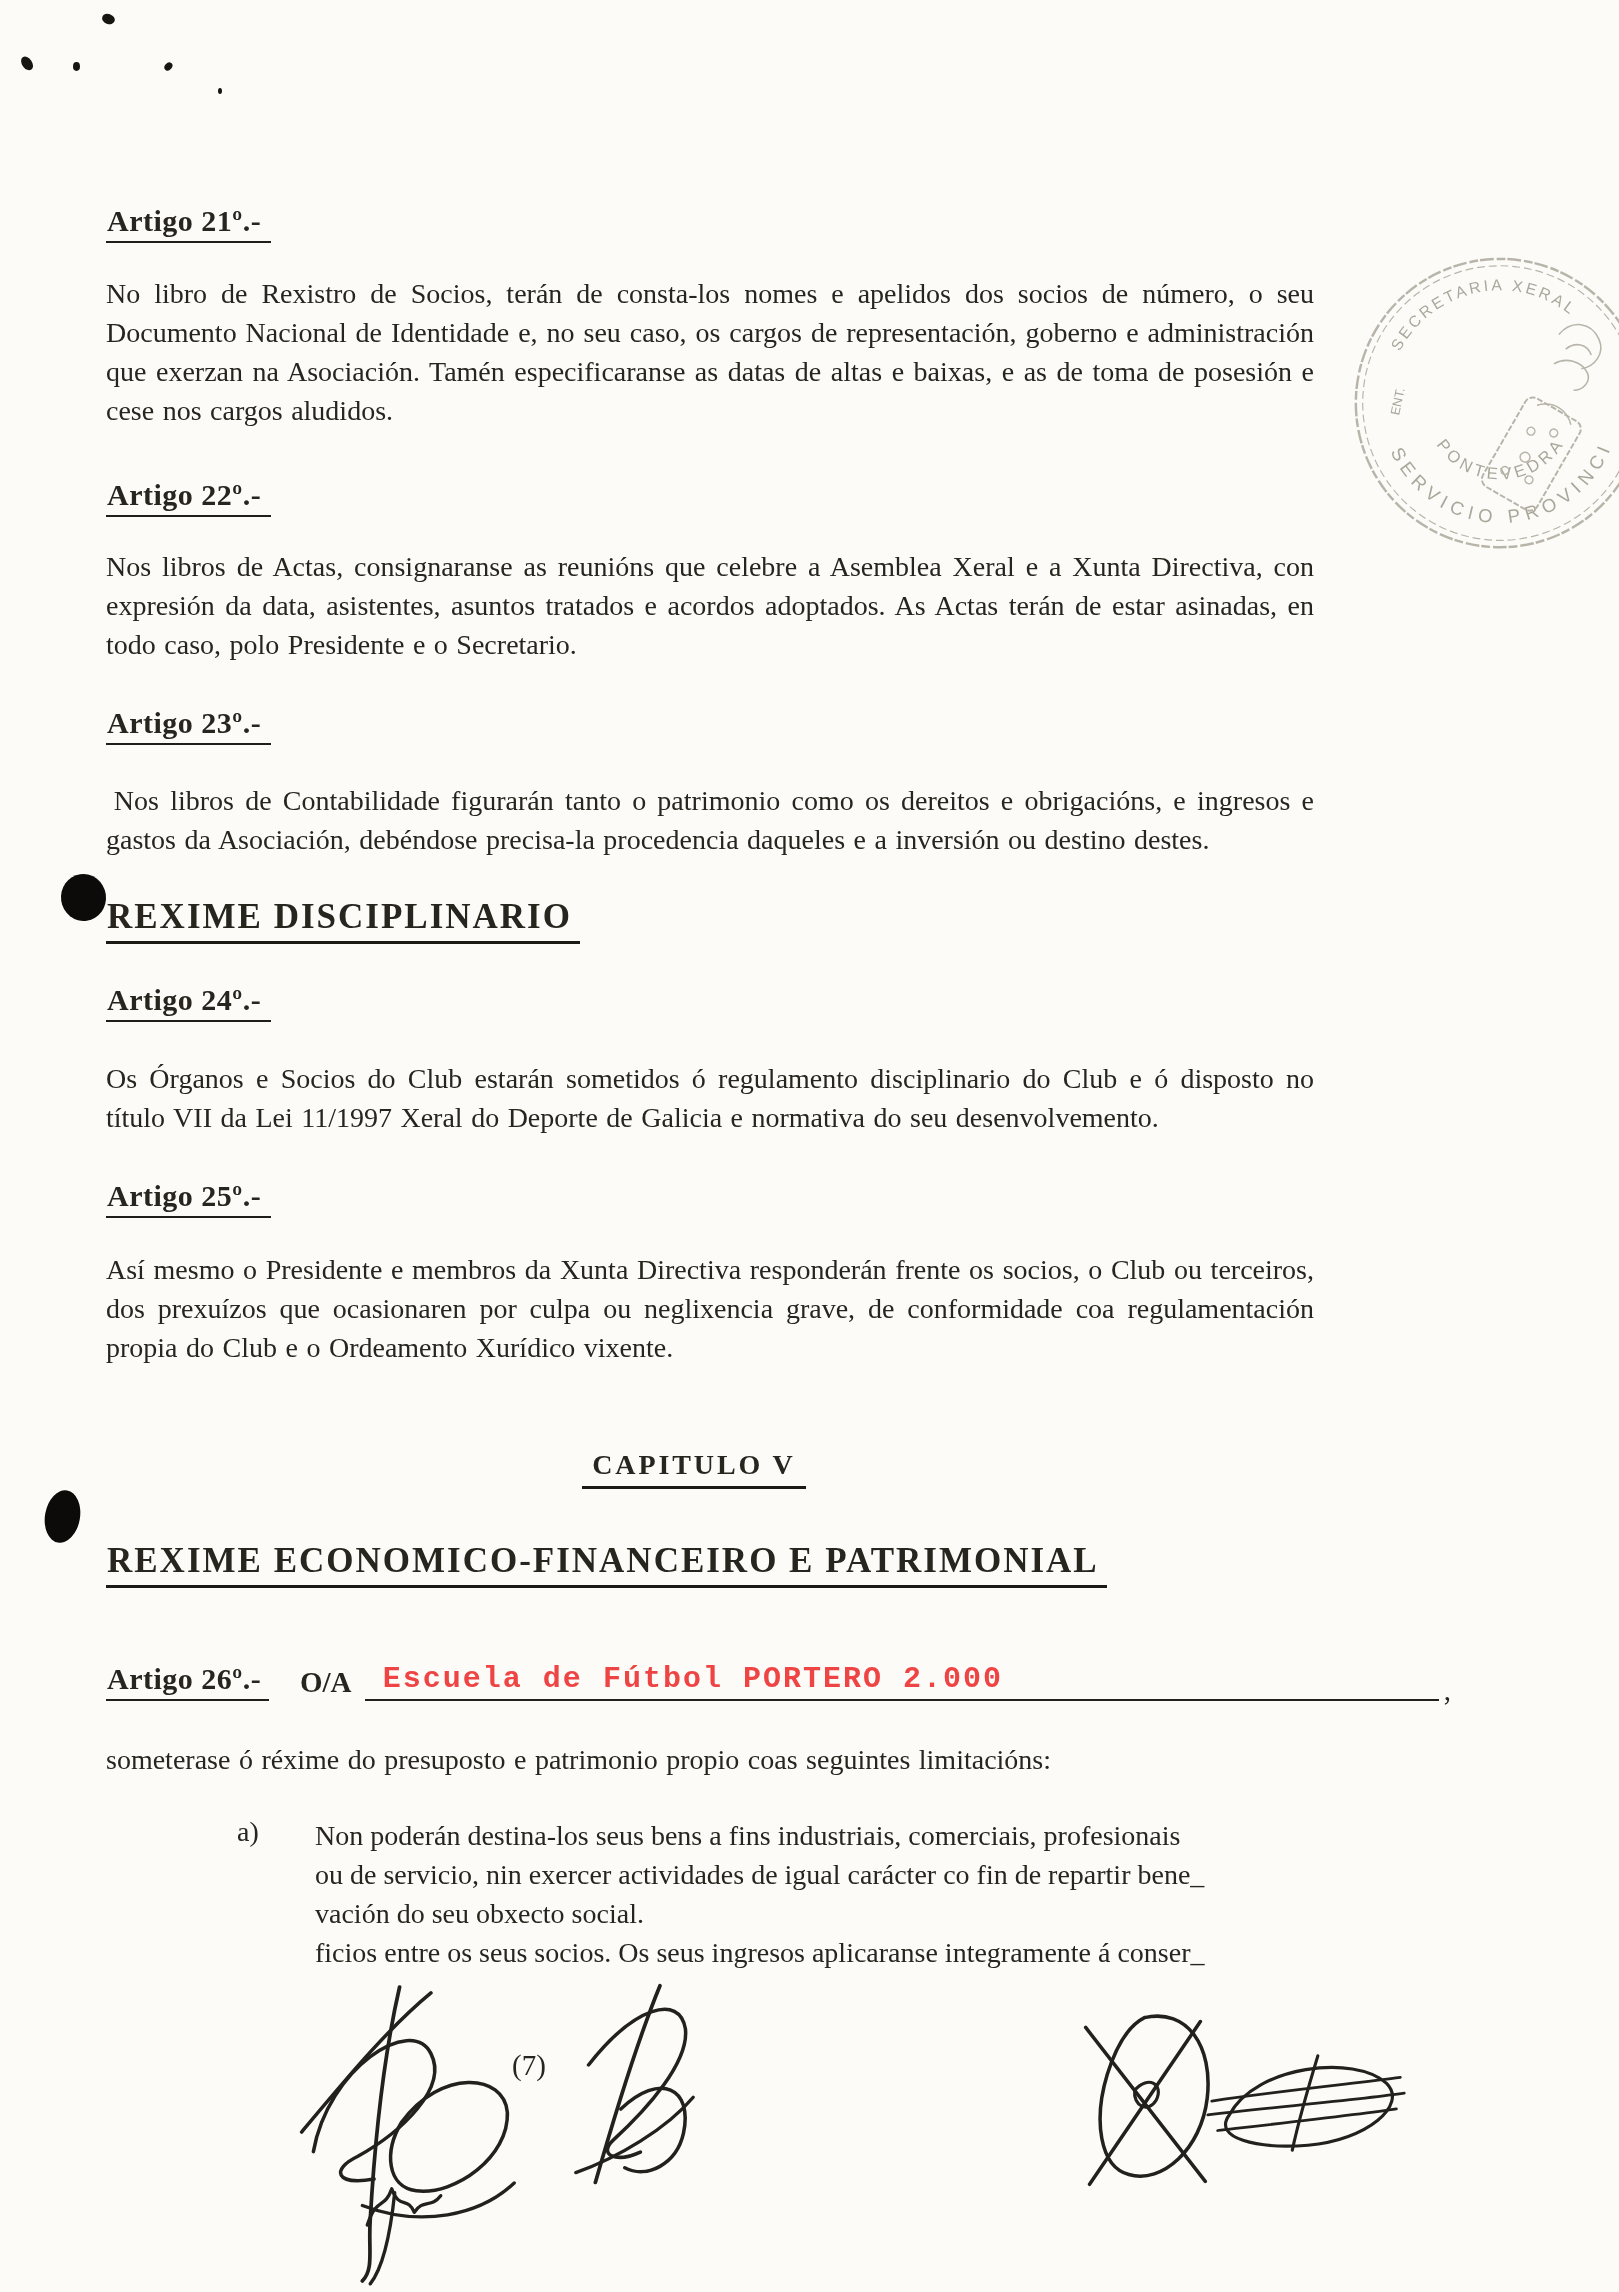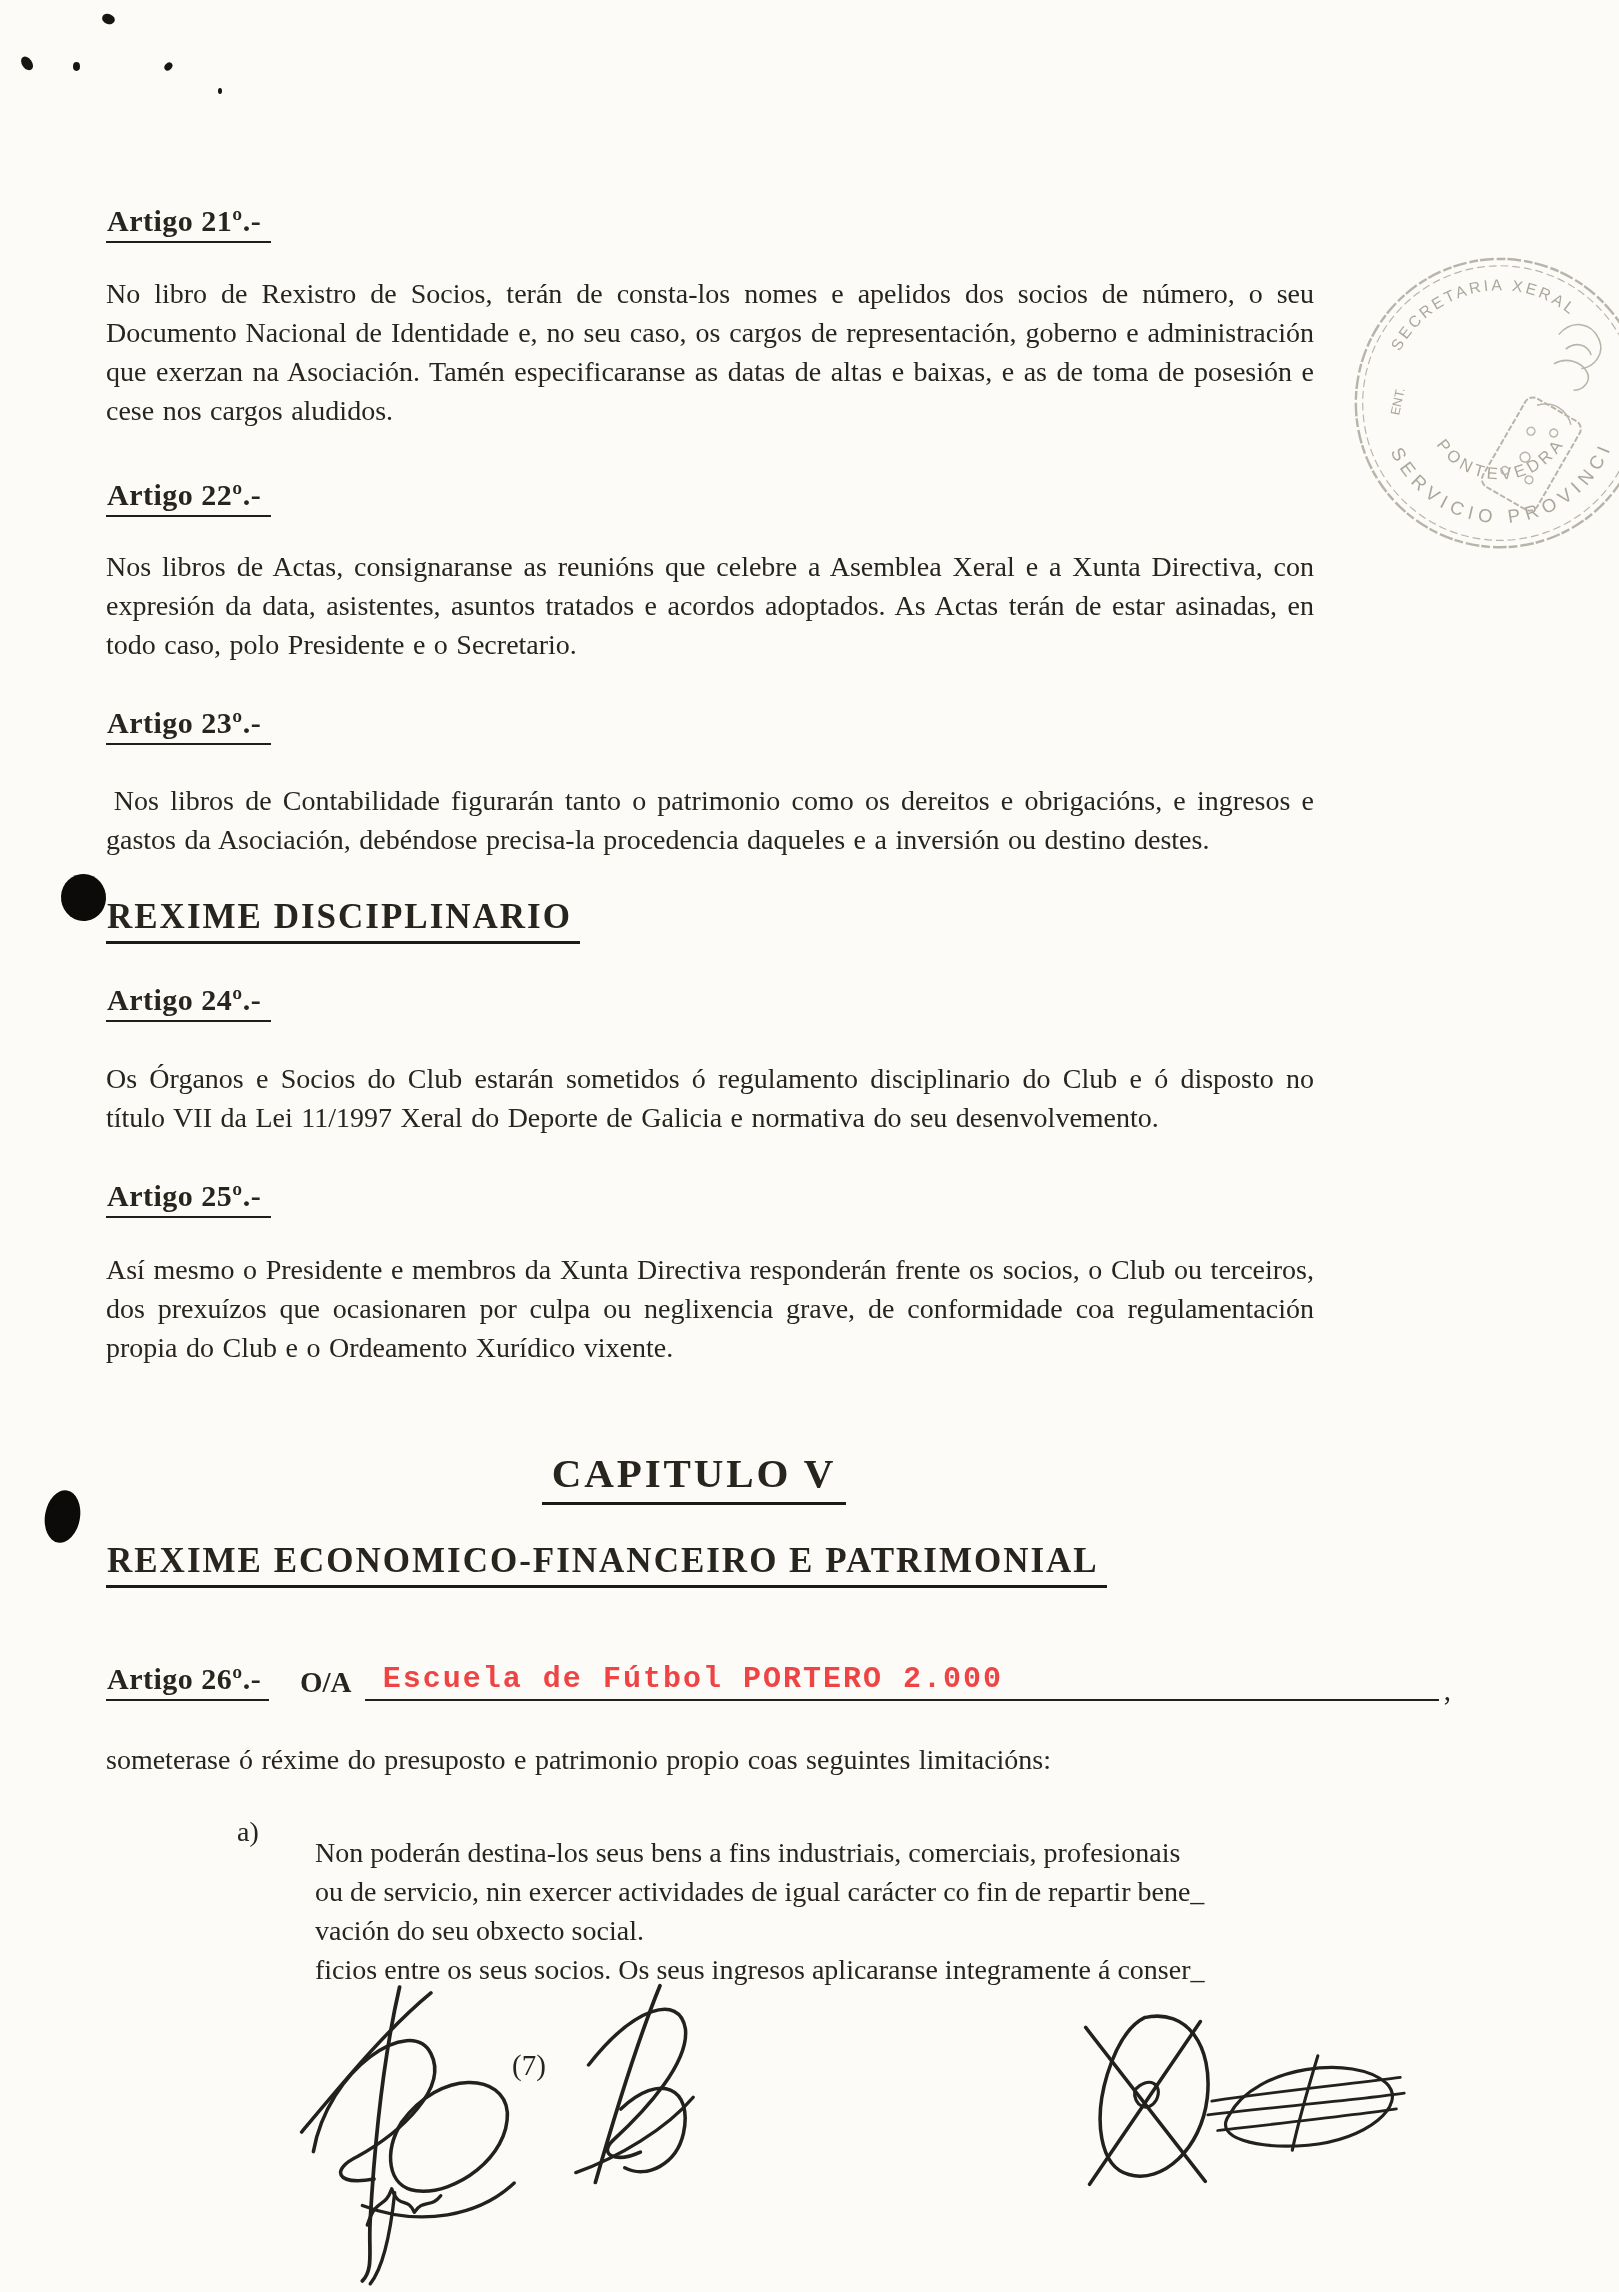--- a/index.html
+++ b/index.html
@@ -22,34 +22,34 @@
   .para{
     position:absolute;left:106px;width:1208px;
     font-size:28px;line-height:39px;
     text-align:justify;text-align-last:left;
     word-spacing:1.5px;
   }
   .para.indent{text-indent:7.8px;}
   
   .section-h{position:absolute;left:106px;font-size:35px;font-weight:bold;letter-spacing:2px;}
   .section-h .u{display:inline-block;border-bottom:3.9px solid #1c1a15;padding:0 7.8px 3.9px 1px;}
-  .capitulo{position:absolute;left:106px;width:1176px;text-align:center;font-size:41px;font-weight:bold;letter-spacing:2.9px;}
+  .capitulo{position:absolute;left:106px;width:1176px;text-align:center;font-size:28px;font-weight:bold;letter-spacing:2.9px;}
   .capitulo .u{display:inline-block;border-bottom:3.9px solid #1c1a15;padding:0 9.8px 4.9px 9.8px;}
   
   .a26-row{position:absolute;left:106px;top:1662px;width:1345px;display:flex;align-items:flex-end;justify-content:space-between;}
   .a26-heading{font-size:30px;font-weight:bold;letter-spacing:0.5px;}
   .a26-heading .u{display:inline-block;border-bottom:2.9px solid #201e19;padding:0 7.8px 2.9px 1px;}
   .a26-oa{font-size:29px;margin:0 13.7px 2px 31px;font-weight:bold;}
   .a26-fill{flex:1;border-bottom:2.9px solid #23211c;padding:0 0 2.9px 17.6px;white-space:nowrap;}
   .a26-typed{font-family:"Liberation Mono", monospace;font-weight:bold;font-size:30px;letter-spacing:2px;color:#ef4444;}
   .a26-comma{font-size:29px;margin:0 0 -5.9px 4.9px;}
   
   .item-a{position:absolute;left:237px;top:1816px;display:flex;}
   .item-a .label{font-size:28px;width:78px;flex:0 0 auto;}
-  .item-a .lines{font-size:28px;line-height:39px;margin-top:17px;}
+  .item-a .lines{font-size:28px;line-height:39px;}
   .pagenum{position:absolute;left:490px;top:2049px;width:78px;text-align:center;font-size:29px;}
   .sig{position:absolute;}
   .sig path{fill:none;stroke:#23211d;stroke-linecap:round;stroke-linejoin:round;}
   
   .stamp{position:absolute;left:1348px;top:251px;width:304px;height:310px;opacity:.68;}
   .stamp text{font-family:"Liberation Sans", sans-serif;fill:#857f6f;}
   .stamp .ring{fill:none;stroke:#9a9484;}
 </style>
 </head>
 <body>

